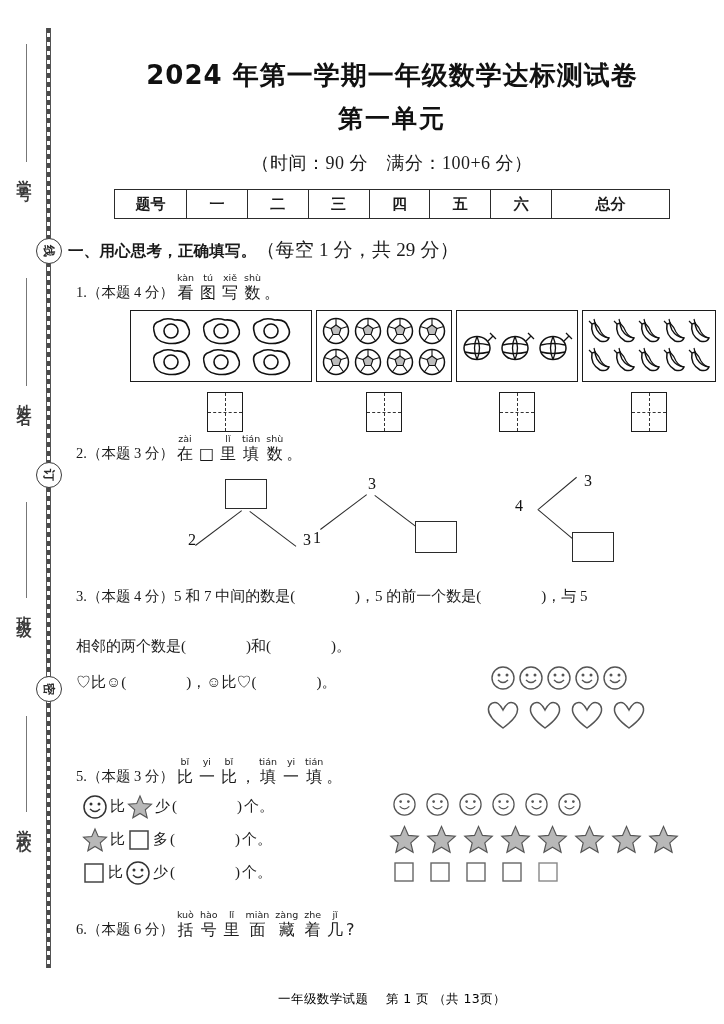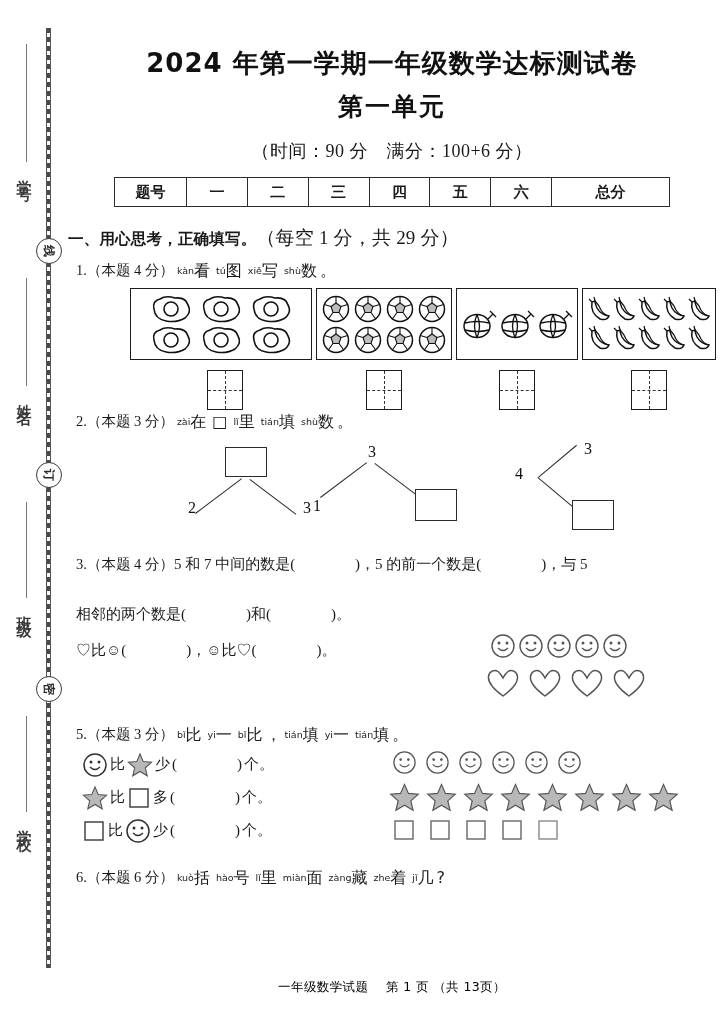--- a/index.html
+++ b/index.html
@@ -39,21 +39,21 @@
     border: 1.4px solid #3a3a3a; border-radius: 50%;
     background: #fff;
     display: flex; align-items: center; justify-content: center;
     font-family: "DejaVu Sans", sans-serif; font-size: 12px; font-weight: 600;
     color: #2a2a2a;
     transform: rotate(90deg);
     z-index: 4;
   }
 
   
-  .content { position: absolute; left: 60px; top: 4px; width: 664px; height: 1008px; }
+  .content { position: absolute; left: 60px; top: 16px; width: 664px; height: 1008px; }
 
   .title {
     text-align: center;
     font-family: "DejaVu Sans", sans-serif;
     font-weight: 700;
     font-size: 26px;
     letter-spacing: 1px;
     margin-top: 42px;
     color: #111;
   }
@@ -101,21 +101,21 @@
 
   .q {
     position: relative;
     margin-left: 16px;
     font-size: 15px;
   }
   .qlabel { font-family: "Liberation Serif", serif; font-size: 14.5px; }
 
   
   .ruby { display: inline-flex; align-items: flex-end; vertical-align: bottom; }
-  .rbox { display: inline-flex; flex-direction: row; align-items: center; margin: 0 3px; }
+  .rbox { display: inline-flex; flex-direction: column; align-items: center; margin: 0 3px; }
   .rp {
     font-family: "DejaVu Sans", sans-serif;
     font-size: 9.5px; line-height: 10px; color: #222; height: 11px;
   }
   .rc { font-family: "DejaVu Sans", sans-serif; font-size: 16px; line-height: 18px; }
 
   
   .picrow { position: relative; height: 118px; margin-top: 8px; }
   .picbox {
     position: absolute; top: 0;

